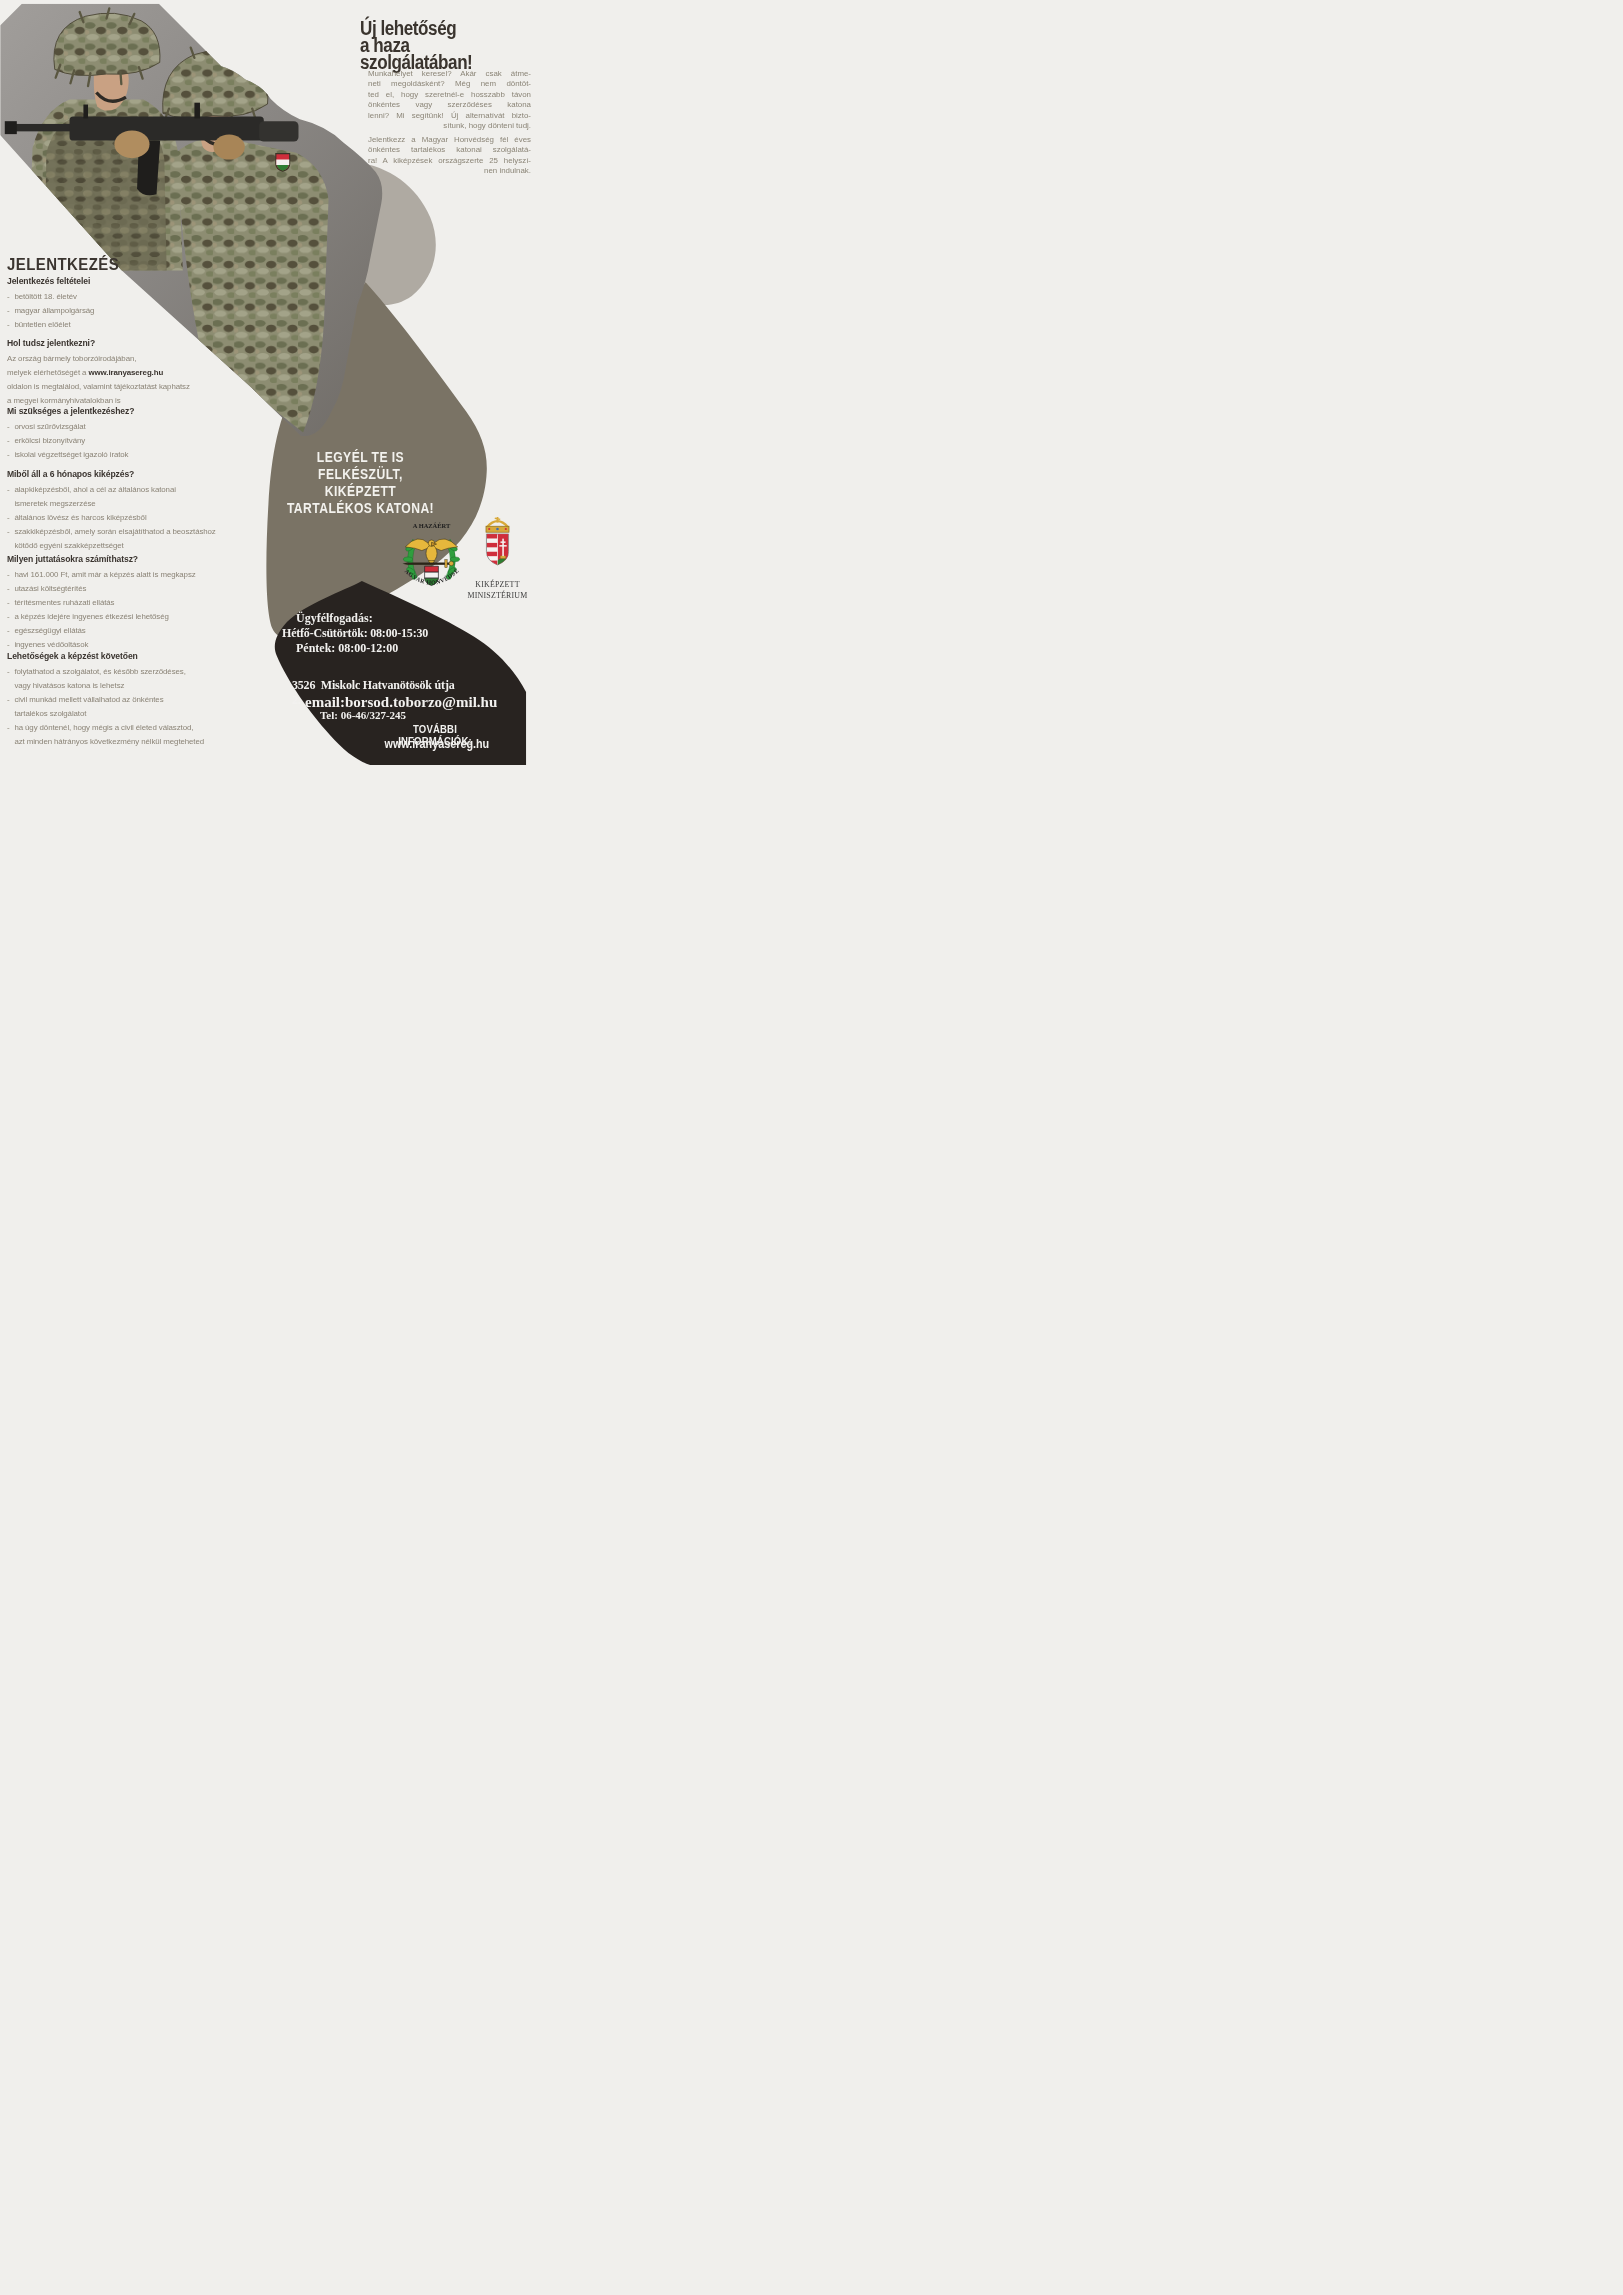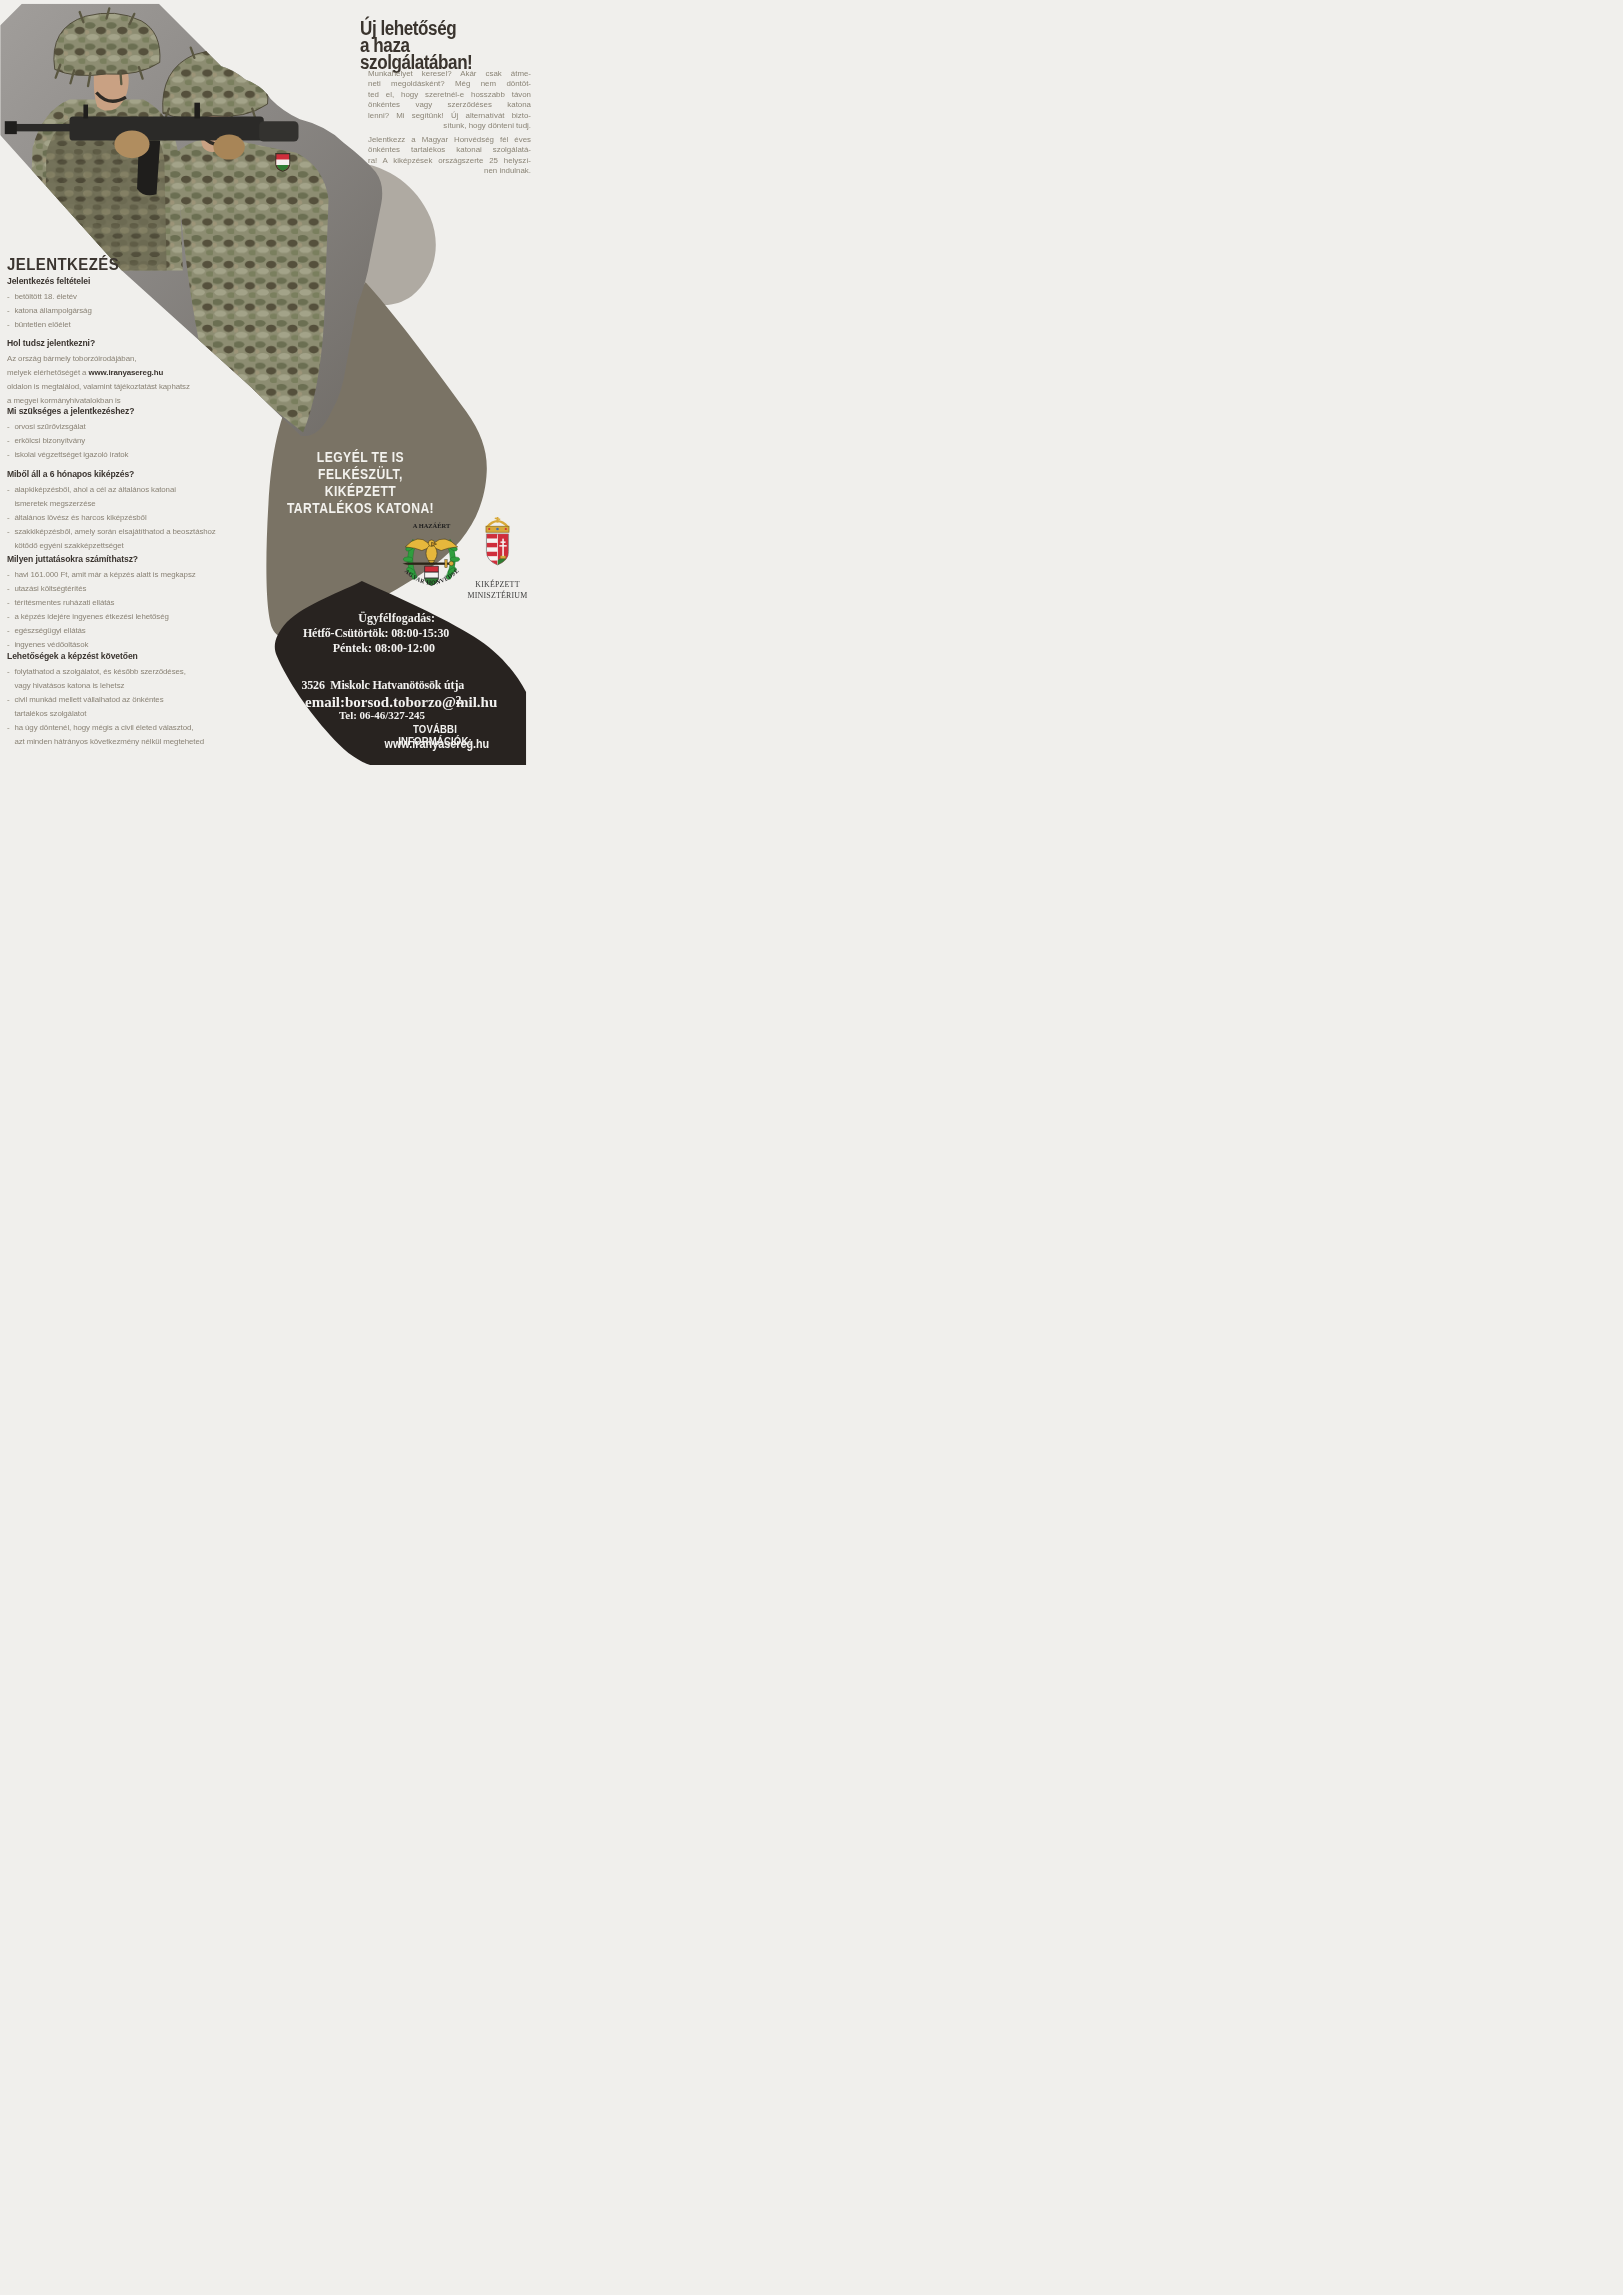--- a/index.html
+++ b/index.html
@@ -43,21 +43,21 @@
   
   .banner{
     left:268px;top:437px;width:185px;text-align:center;
     color:#f3f2ee;font-weight:800;font-size:14.3px;line-height:17px;
     letter-spacing:0.5px;transform:scaleX(.85);transform-origin:center top;
   }
 
   
   .serif{font-family:"Liberation Serif", serif;}
   .wht{color:#f2f1ef;}
-  .c-line{position:absolute;text-align:right;white-space:pre-line;}
+  .c-line{position:absolute;text-align:left;white-space:pre-line;}
   #hours-label   {left:296px;top:599px;width:139px;font-size:12px;font-weight:700;}
   #hours-monthu  {left:282px;top:614px;width:167px;font-size:12px;font-weight:700;letter-spacing:-0.2px;}
   #hours-fri     {left:296px;top:629px;width:139px;font-size:12px;font-weight:700;}
   #addr          {left:292px;top:666px;width:172px;font-size:12px;font-weight:700;letter-spacing:-0.2px;}
   #email         {left:305px;top:682px;width:153px;font-size:15px;font-weight:700;}
   #tel           {left:320px;top:697px;width:105px;font-size:11px;font-weight:700;}
   #more-info{
     left:370px;top:711px;width:130px;text-align:center;
     font-size:10.6px;font-weight:700;letter-spacing:0.2px;
     transform:scaleX(.9);transform-origin:center top;
@@ -291,21 +291,21 @@
 
   <section class="sec" style="top:264px">
     <h3 class="h-sec">Jelentkezés feltételei</h3>
     <ul class="list">
       <li class="li">
           <span class="dash">-</span>
           <span class="it">betöltött 18. életév</span>
         </li>
       <li class="li">
           <span class="dash">-</span>
-          <span class="it">katona állampolgárság</span>
+          <span class="it">magyar állampolgárság</span>
         </li>
       <li class="li">
           <span class="dash">-</span>
           <span class="it">büntetlen előélet</span>
         </li>
     </ul>
   </section>
 
   <section class="sec" style="top:326px">
     <h3 class="h-sec">Hol tudsz jelentkezni?</h3>

